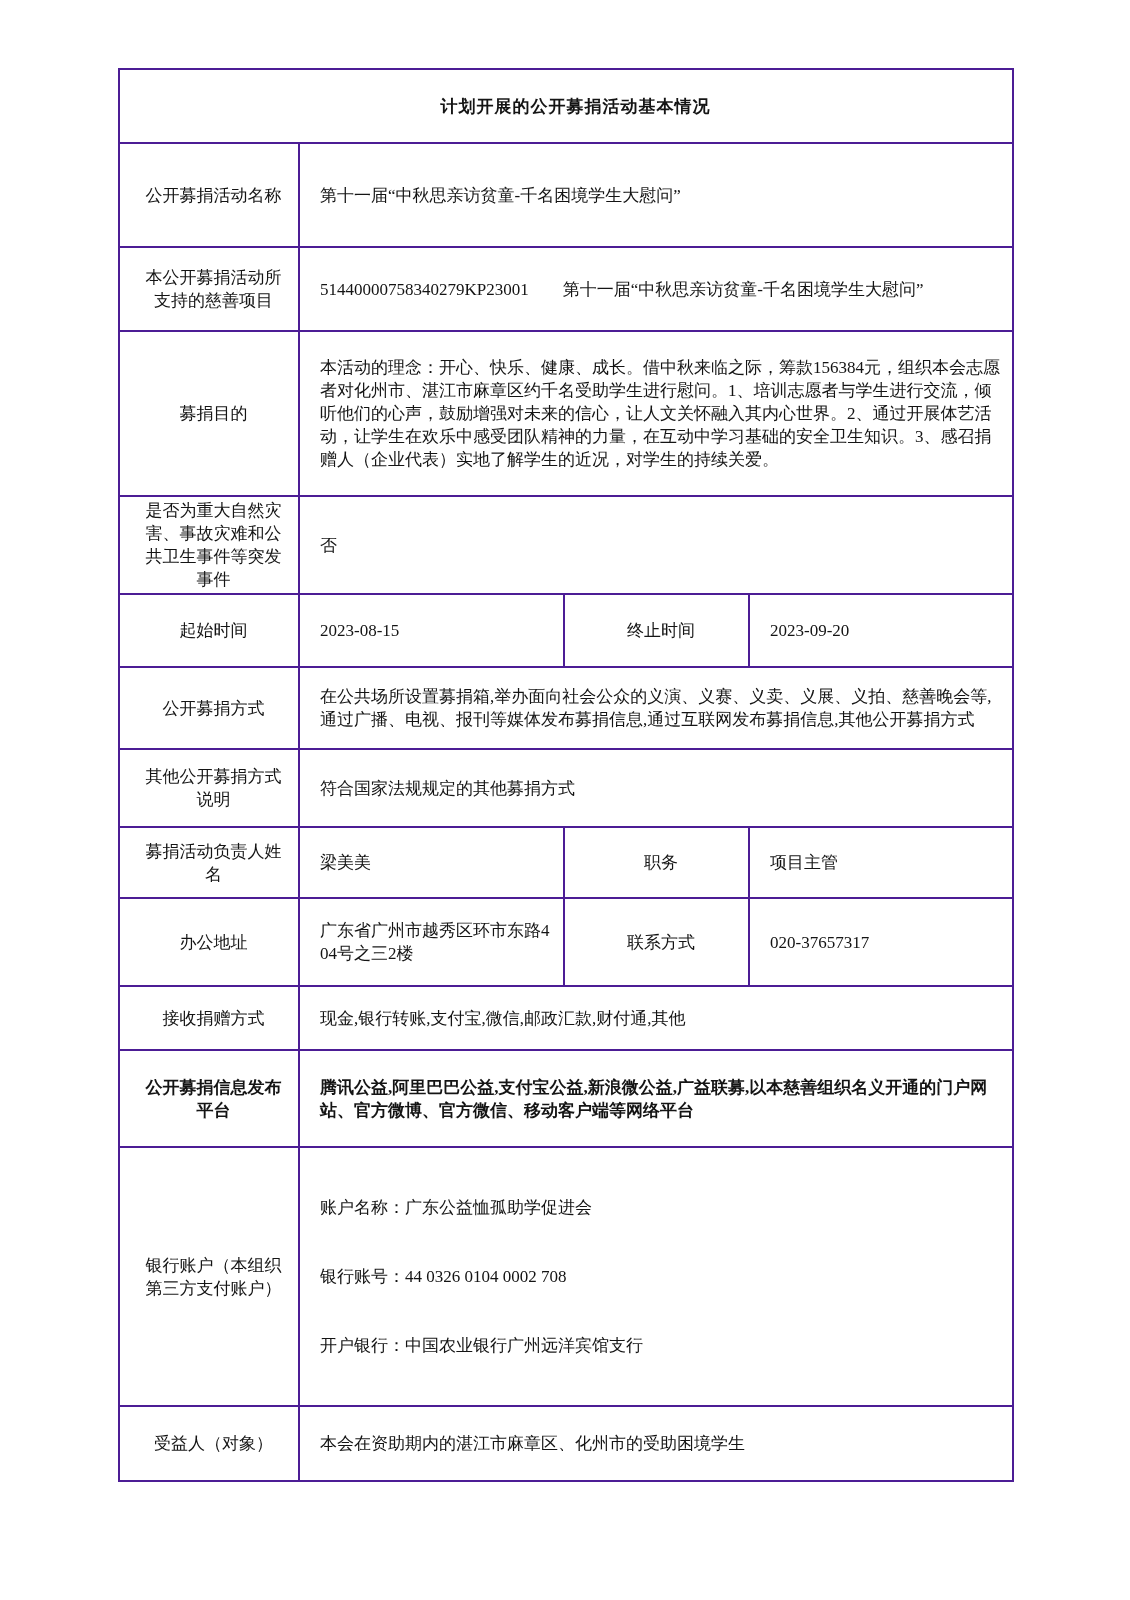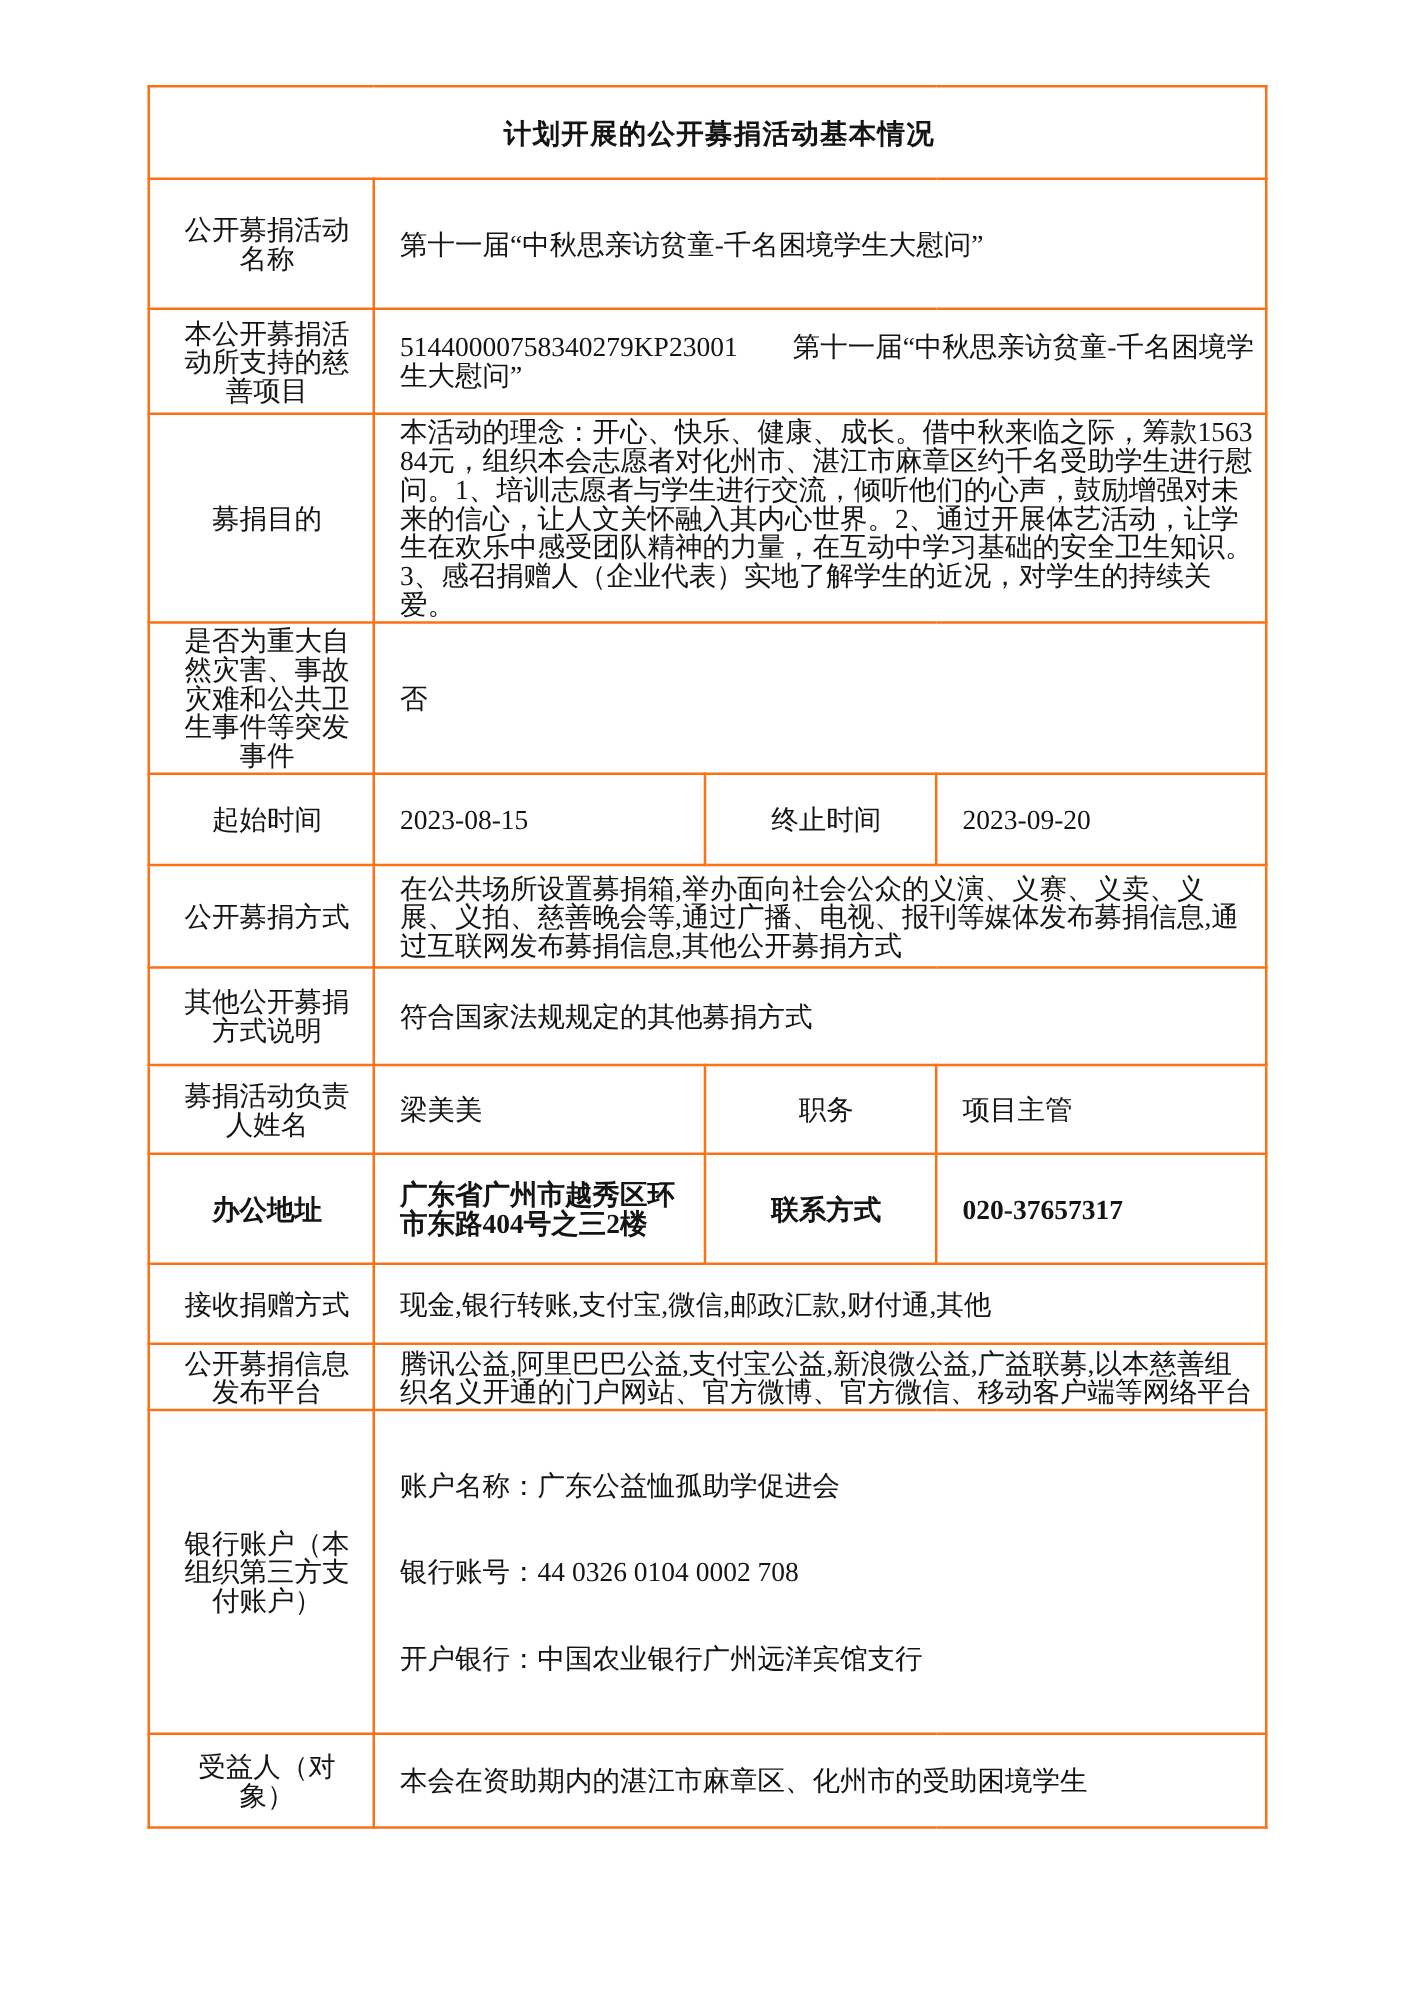--- a/index.html
+++ b/index.html
@@ -18,22 +18,22 @@
     position: absolute;
     left: 118px;
     top: 68px;
   }
   table.form {
     border-collapse: collapse;
     table-layout: fixed;
     width: 894px;
   }
   table.form td {
-    border: 2px solid #f97316;
-    font-size: 22px;
+    border: 2px solid #4c1d95;
+    font-size: 17px;
     line-height: 23px;
     vertical-align: middle;
     overflow: hidden;
     padding-left: 20px;
   }
   td.title-cell {
     text-align: center;
     font-weight: bold;
     font-size: 22px;
     letter-spacing: 1px;
@@ -56,23 +56,23 @@
   tr.h-title       { height: 74px; }
   tr.h-name        { height: 104px; }
   tr.h-project     { height: 84px; }
   tr.h-purpose     { height: 165px; }
   tr.h-emergency   { height: 95px; margin-top: 12px; }
   tr.h-time        { height: 73px; }
   tr.h-methods     { height: 82px; }
   tr.h-other       { height: 78px; }
   tr.h-region      { height: 74px; }
   tr.h-manager     { height: 71px; }
-  tr.h-office      { height: 88px; font-weight: bold; }
+  tr.h-office      { height: 88px; }
   tr.h-receive     { height: 64px; }
-  tr.h-platforms   { height: 53px; }
+  tr.h-platforms   { height: 97px; font-weight: bold; }
   tr.h-bank        { height: 77px; }
   tr.h-beneficiary { height: 75px; margin-left: 36px; }
 </style>
 </head>
 <body>
 
 <div class="sheet">
   <table class="form">
     <colgroup>
       <col style="width:180px">

